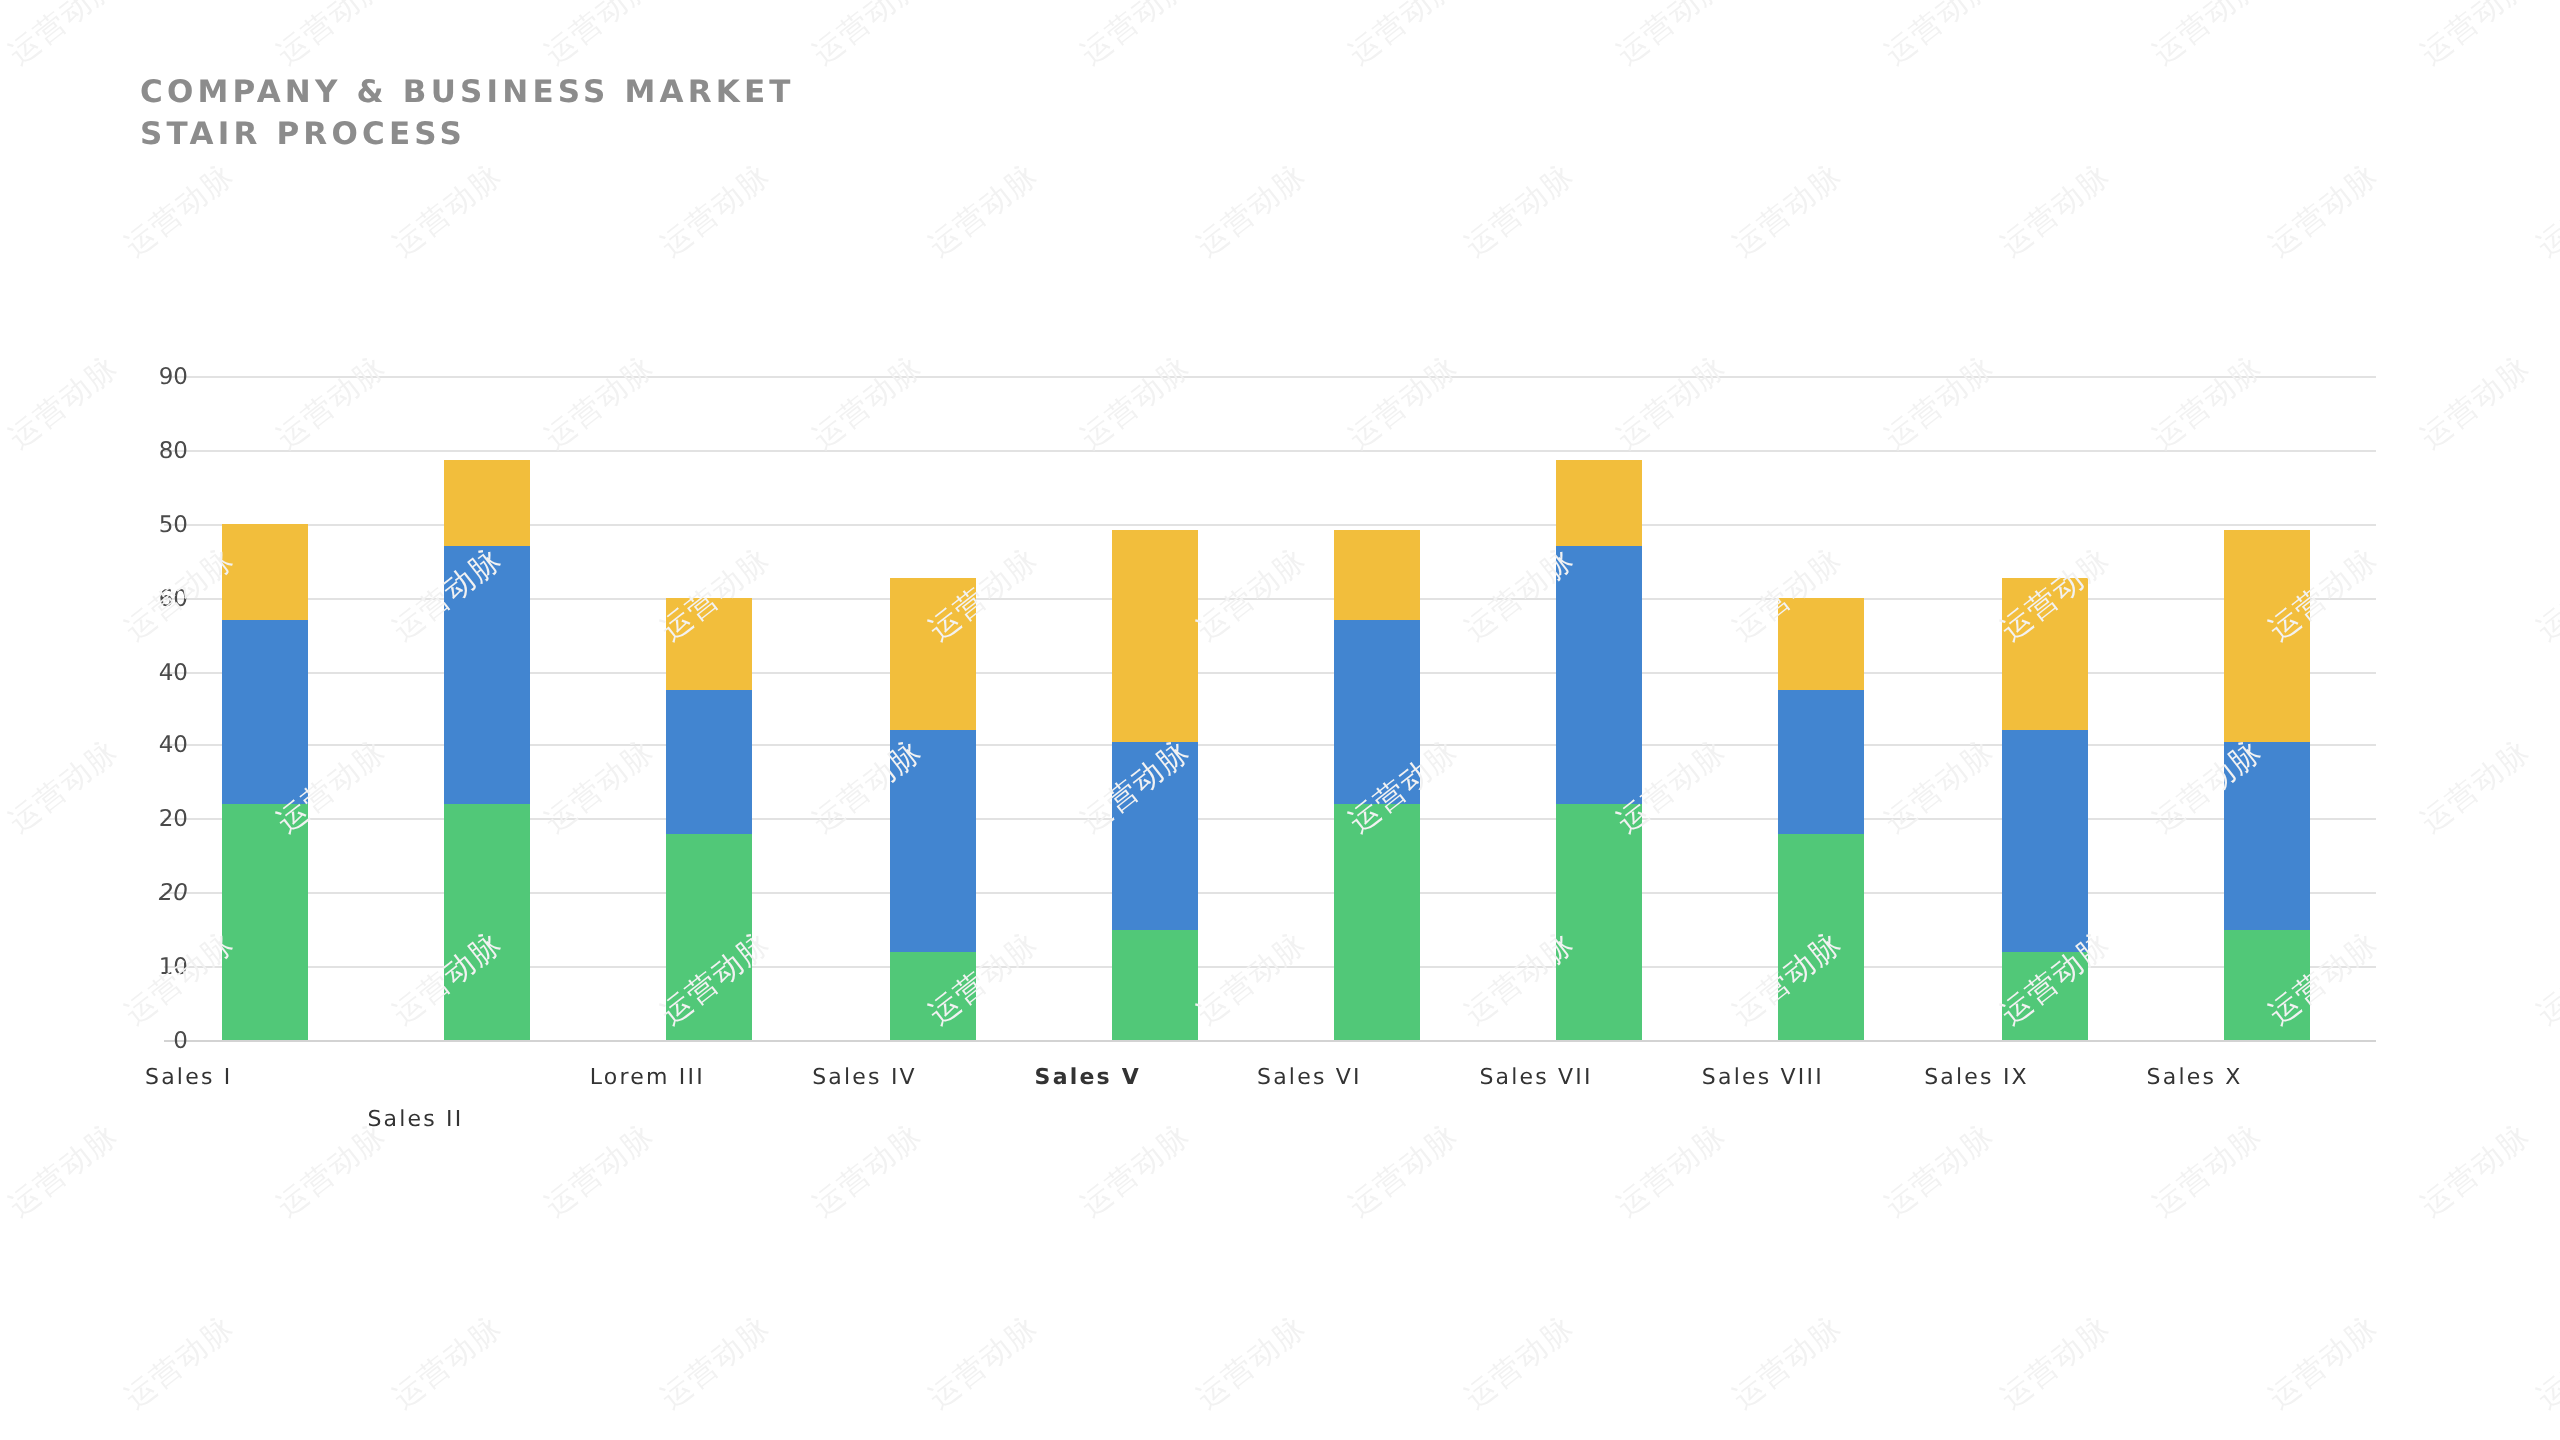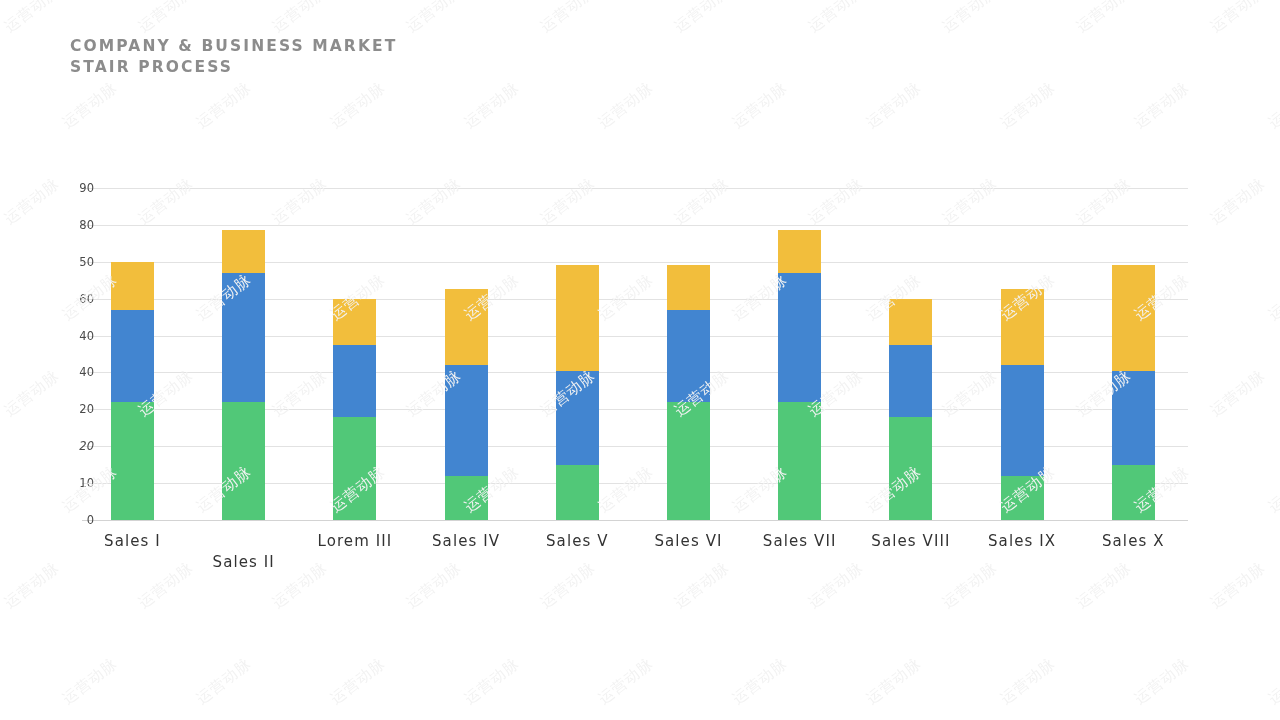--- a/index.html
+++ b/index.html
@@ -102,22 +102,22 @@
     bottom: 0;
   }
   .seg {
     position: absolute;
     left: 0;
     width: 100%;
   }
   .xtick {
     position: absolute;
     top: 344px;
-    text-align: center;
-    font-size: 15px;
+    text-align: left;
+    font-size: 11px;
     color: #333333;
     letter-spacing: 1.1px;
     font-family: "DejaVu Sans", sans-serif;
     white-space: nowrap;
   }
 
   
   #footer {
     position: absolute;
     left: 88px;
@@ -302,21 +302,21 @@
             <div class="seg" style="background: rgb(81, 200, 120); bottom: 0px; height: 55.3333px;"></div>
             <div class="seg" style="background: rgb(66, 133, 208); bottom: 55.3333px; height: 94.0667px;"></div>
             <div class="seg" style="background: rgb(242, 190, 60); bottom: 149.4px; height: 105.133px;"></div>
           </div>
         </div>
       <div id="xticks">
           <div class="xtick" style="left: -9.5px; width: 120px;">Sales I</div>
           <div class="xtick" style="left: 101.7px; width: 120px; margin-top: 21px;">Sales II</div>
           <div class="xtick" style="left: 212.9px; width: 120px;">Lorem III</div>
           <div class="xtick" style="left: 324.1px; width: 120px;">Sales IV</div>
-          <div class="xtick" style="left: 435.3px; width: 120px;">Sales V</div>
+          <div class="xtick" style="left: 435.3px; width: 120px; font-weight: bold;">Sales V</div>
           <div class="xtick" style="left: 546.5px; width: 120px;">Sales VI</div>
           <div class="xtick" style="left: 657.7px; width: 120px;">Sales VII</div>
           <div class="xtick" style="left: 768.9px; width: 120px;">Sales VIII</div>
           <div class="xtick" style="left: 880.1px; width: 120px;">Sales IX</div>
           <div class="xtick" style="left: 991.3px; width: 120px;">Sales X</div>
         </div>
     </div>
   </div>
 
   <div id="footer">

